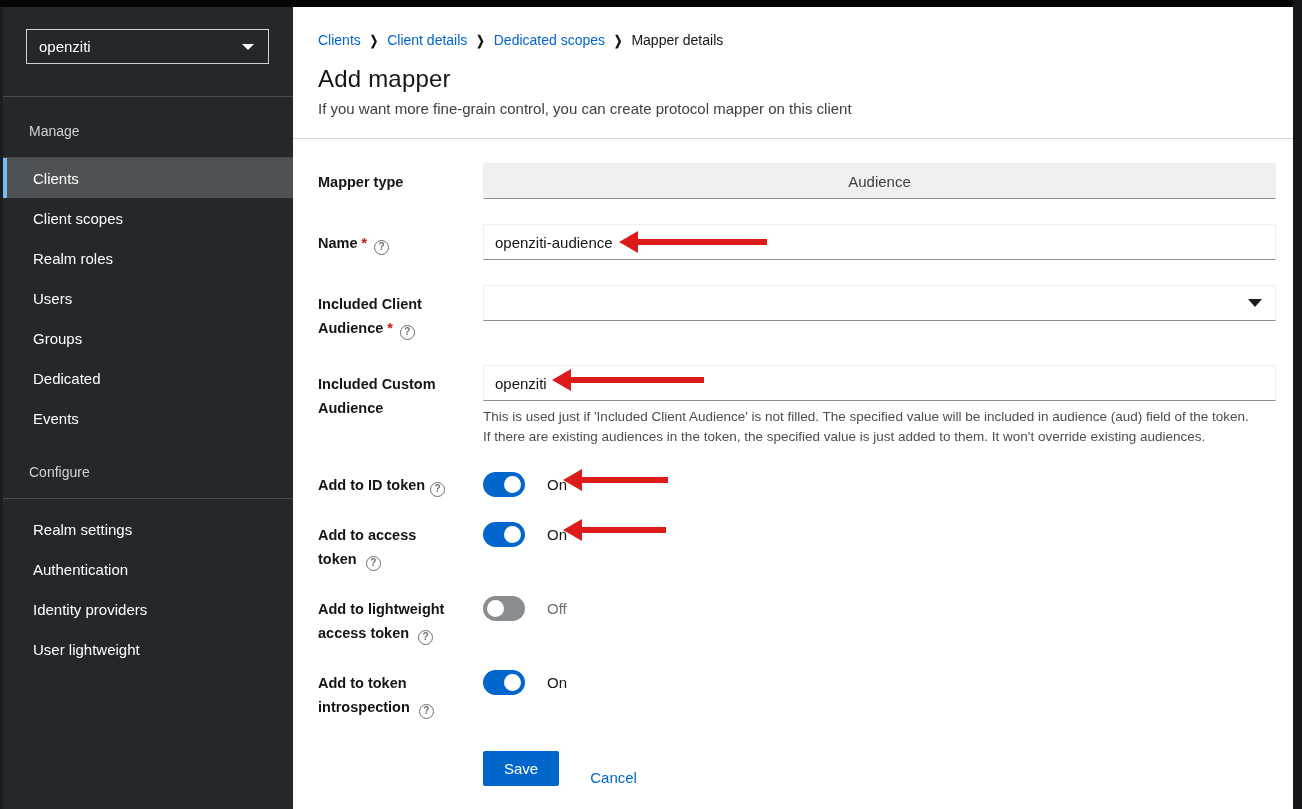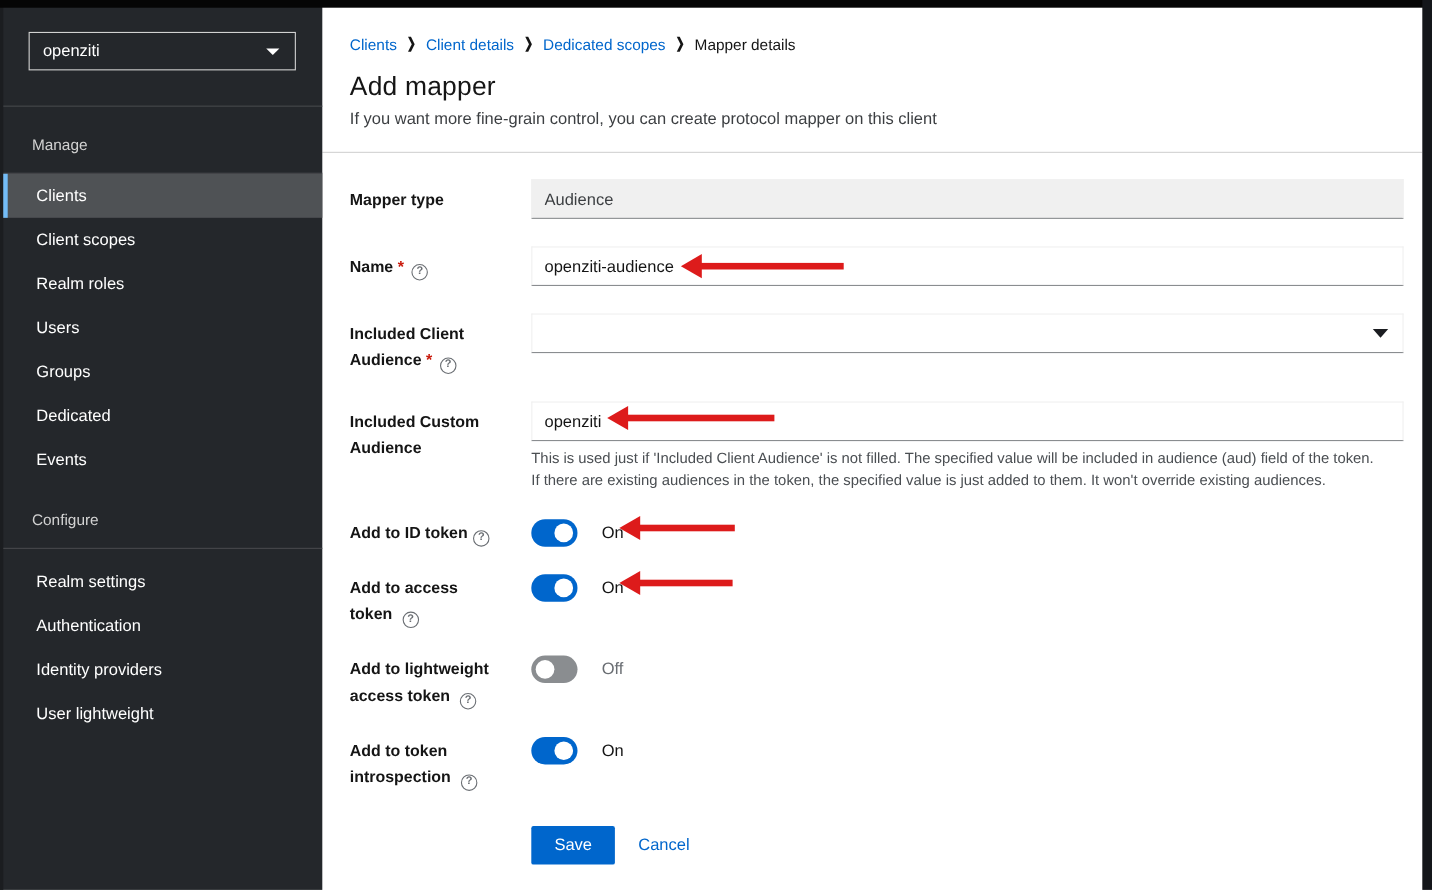--- a/index.html
+++ b/index.html
@@ -33,39 +33,39 @@
 
   .form-area { padding:24px 17px 0 25px; }
   .form-row { display:flex; margin-bottom:25px; }
   .form-label { width:165px; flex:0 0 165px; font-size:14.5px; font-weight:700; color:#151515; line-height:24px; padding-top:7px; padding-right:30px; }
   .form-label .req { color:#c9190b; font-weight:700; margin-left:4px; margin-right:2px; }
   .help-icon { display:inline-flex; width:15px; height:15px; border:1px solid #6a6e73; border-radius:50%; color:#6a6e73; font-size:10px; font-weight:700; align-items:center; justify-content:center; vertical-align:-2px; margin-left:5px; cursor:pointer; }
   .form-control-col { flex:1 1 auto; }
 
   .text-input { width:100%; height:36px; font-family:"Liberation Sans",sans-serif; font-size:15px; color:#151515; padding:0 11px; background:#fff;
     border:1px solid #f0f0f0; border-bottom:1px solid #8a8d90; outline:none; }
-  .text-input:disabled, .text-input.readonly { background:#f0f0f0; border-color:#f0f0f0; border-bottom-color:#8a8d90; color:#3c3f42; }
+  .text-input:disabled, .text-input.readonly { background:#f0f0f0; border-color:#f0f0f0; border-bottom-color:#8a8d90; color:#3c3f42;text-align:center; }
   .select-control { width:100%; height:36px; background:#fff; border:1px solid #f0f0f0; border-bottom:1px solid #8a8d90; display:flex; align-items:center; justify-content:space-between; padding:0 13px 0 11px; font-size:15px; color:#151515; cursor:pointer; }
   .caret-down-dark { width:0; height:0; border-left:7px solid transparent; border-right:7px solid transparent; border-top:8px solid #1b1d21; }
   .helper-text { font-size:13.5px; color:#4a4e52; line-height:20px; margin-top:6px; }
 
   
   .toggle-row .form-label { padding-top:1px; }
   .toggle-wrap { display:flex; align-items:flex-start; gap:22px; }
   .switch { width:42px; height:25px; border-radius:13px; position:relative; cursor:pointer; flex:0 0 42px; }
   .switch .knob { position:absolute; top:4px; width:17px; height:17px; border-radius:50%; background:#fff; }
   .sw-on .switch { background:#0066cc; }
   .sw-on .switch .knob { right:4px; }
   .sw-off .switch { background:#8a8d90; }
   .sw-off .switch .knob { left:4px; }
   .toggle-state { font-size:15px; color:#151515; line-height:25px; }
   .sw-off .toggle-state { color:#6a6e73; }
 
   
-  .action-row { display:flex; margin-top:32px; margin-left:165px; align-items:center; gap:21px; }
+  .action-row { display:flex; margin-top:32px; margin-left:165px; align-items:flex-end; gap:31px; }
   .save-button { background:#0066cc; color:#fff; border:none; font-family:"Liberation Sans",sans-serif; font-size:15px; padding:9px 21px; border-radius:2px; cursor:pointer; }
   .cancel-link { color:#0066cc; font-size:15px; text-decoration:none; cursor:pointer; }
 
   
   .red-arrow { position:absolute; height:24px; z-index:30; pointer-events:none; }
   .red-arrow .head { position:absolute; left:0; top:1px; width:0; height:0; border-top:11px solid transparent; border-bottom:11px solid transparent; border-right:19px solid #dd1b1b; }
   .red-arrow .shaft { position:absolute; left:18px; top:9px; height:6px; background:#dd1b1b; }
 </style>
 </head>
 <body>

